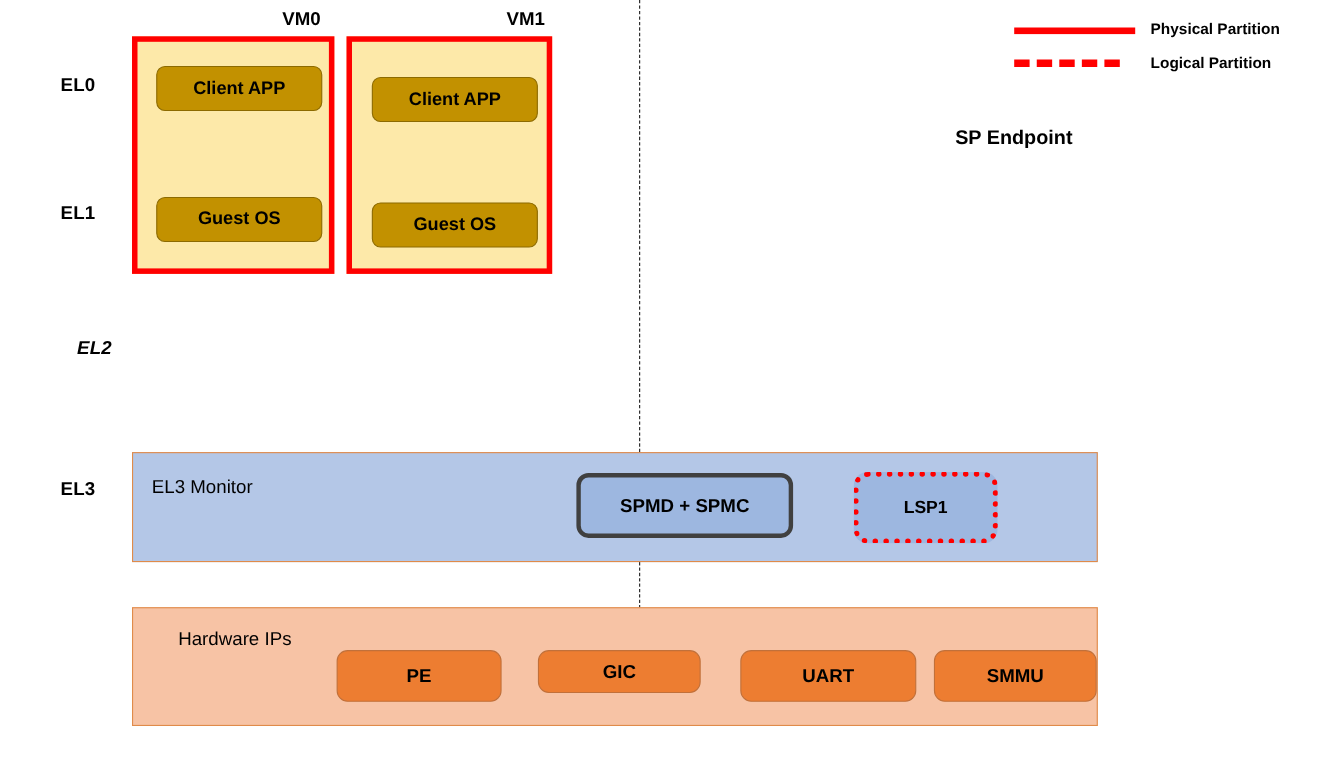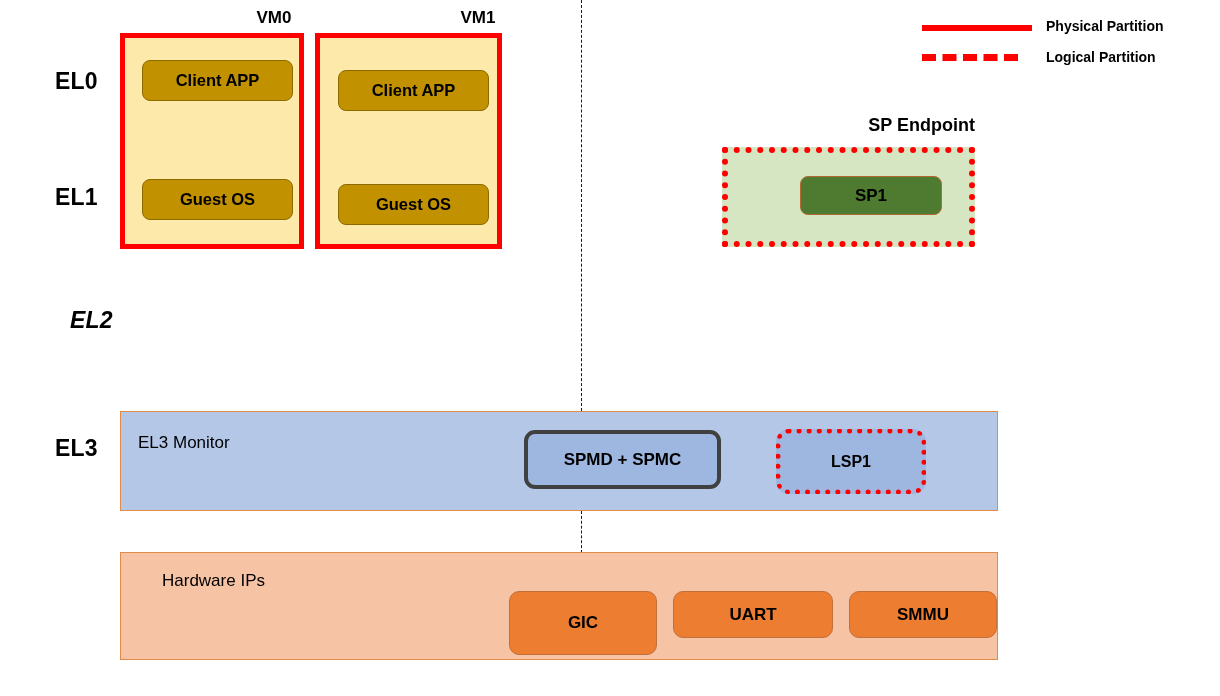--- a/index.html
+++ b/index.html
@@ -15,21 +15,21 @@
     width: 1220px;
     height: 696px;
     background: #ffffff;
     overflow: hidden;
   }
   .abs { position: absolute; box-sizing: border-box; }
 
   
   .el-label {
     font-weight: bold;
-    font-size: 23px;
+    font-size: 17px;
     color: #000000;
     letter-spacing: 0.2px;
     white-space: nowrap;
   }
 
   
   .vm-title {
     font-weight: bold;
     font-size: 17px;
     color: #000000;
@@ -200,31 +200,29 @@
     <div class="abs chip" style="left:17px; top:141px; width:151px; height:41px;">Guest OS</div>
   </div>
 
   <div class="abs vm-title" style="left:418px; top:8px; width:120px;">VM1</div>
   <div class="abs vm-box" style="left:315px; top:33px; width:187px; height:216px;">
     <div class="abs chip" style="left:18px; top:32px; width:151px; height:41px;">Client APP</div>
     <div class="abs chip" style="left:18px; top:146px; width:151px; height:41px;">Guest OS</div>
   </div>
 
   <div class="abs sp-title" style="left:722px; top:115px; width:253px;">SP Endpoint</div>
-  <div class="abs sp-endpoint-box" style="left:722px; top:147px; width:253px; height:100px;">
-    <div class="abs chip-green" style="left:72px; top:23px; width:142px; height:39px;">SP1</div>
-  </div>
 
 
   <div class="abs band-el3" style="left:120px; top:411px; width:878px; height:100px;">
     <div class="abs band-title" style="left:17px; top:21px;">EL3 Monitor</div>
     <div class="abs chip-blue" style="left:403px; top:18px; width:197px; height:59px;">SPMD + SPMC</div>
-    <div class="abs chip-lsp" style="left:655px; top:17px; width:150px; height:65px;">LSP1</div>
+    <div class="abs chip-lsp" style="left:655px; top:17px; width:131px; height:65px;">LSP1</div>
   </div>
 
   <div class="abs band-hw" style="left:120px; top:552px; width:878px; height:108px;">
     <div class="abs band-title" style="left:41px; top:18px;">Hardware IPs</div>
-    <div class="abs chip-orange" style="left:388px; top:38px; width:148px; height:64px;">GIC</div>
+    <div class="abs chip-orange" style="left:185px; top:38px; width:150px; height:47px;">PE</div>
+    <div class="abs chip-orange" style="left:368px; top:38px; width:148px; height:39px;">GIC</div>
     <div class="abs chip-orange" style="left:552px; top:38px; width:160px; height:47px;">UART</div>
     <div class="abs chip-orange" style="left:728px; top:38px; width:148px; height:47px;">SMMU</div>
   </div>
 
 </div>
 
 </body></html>

